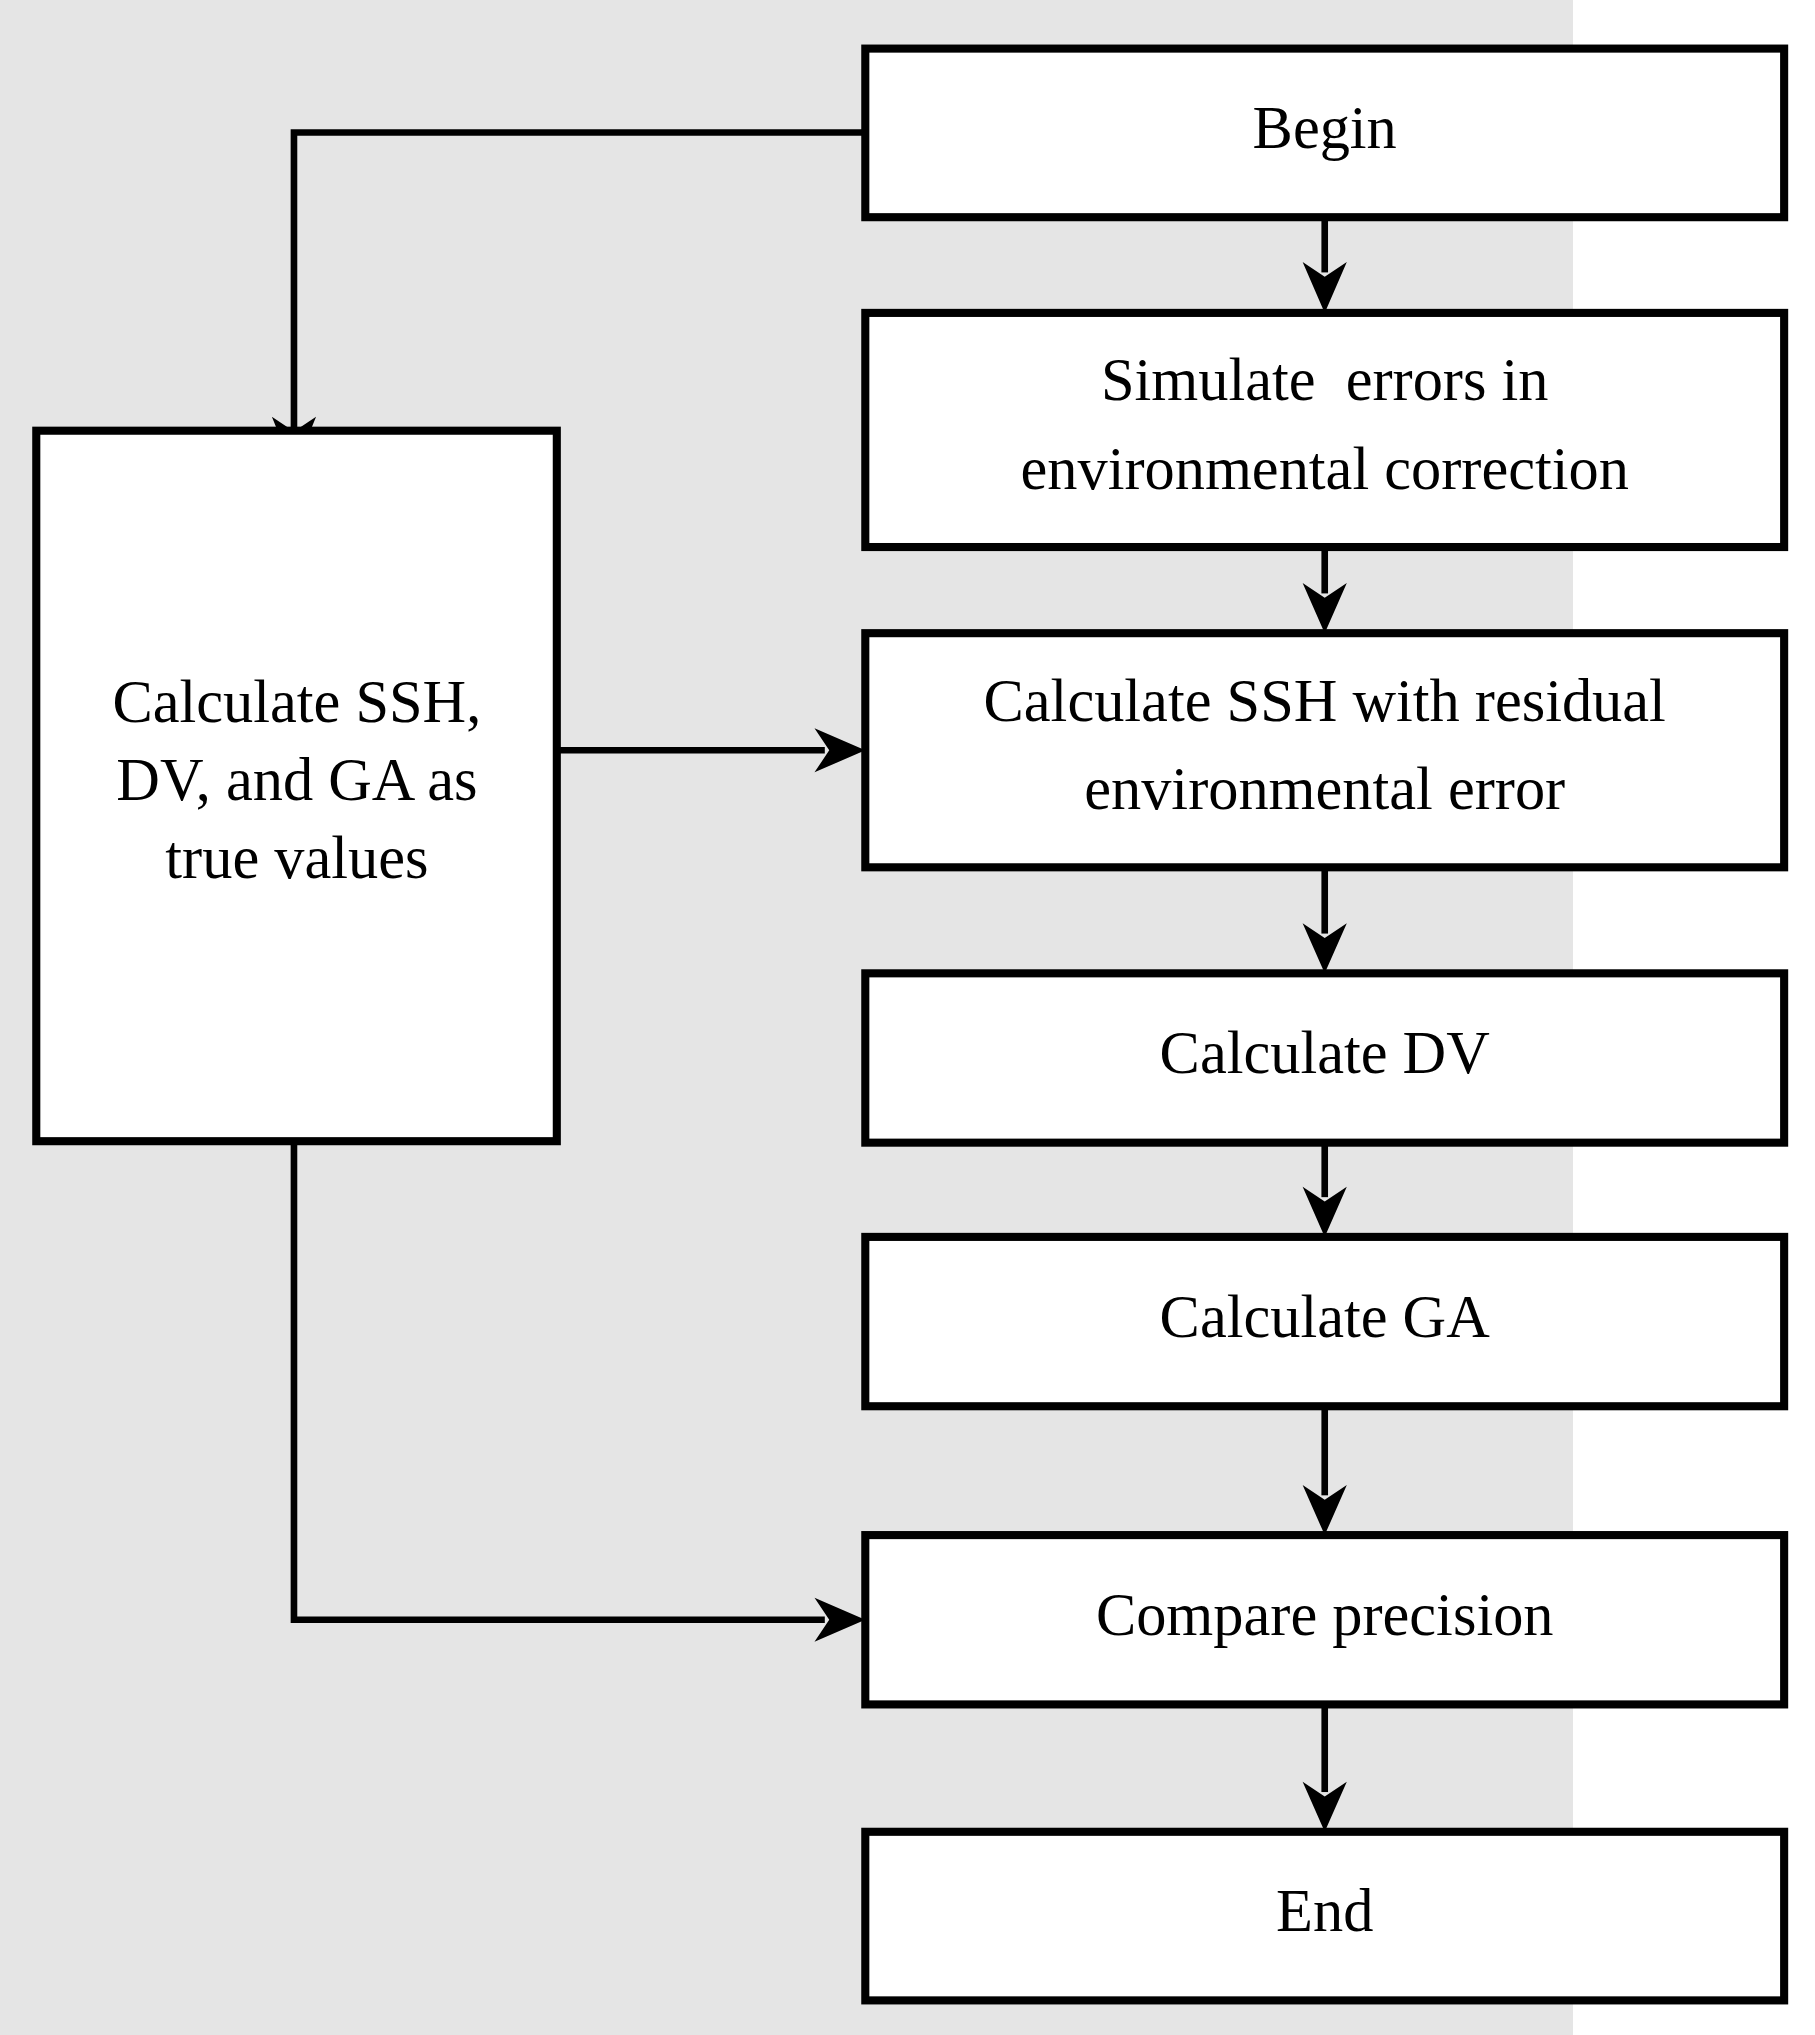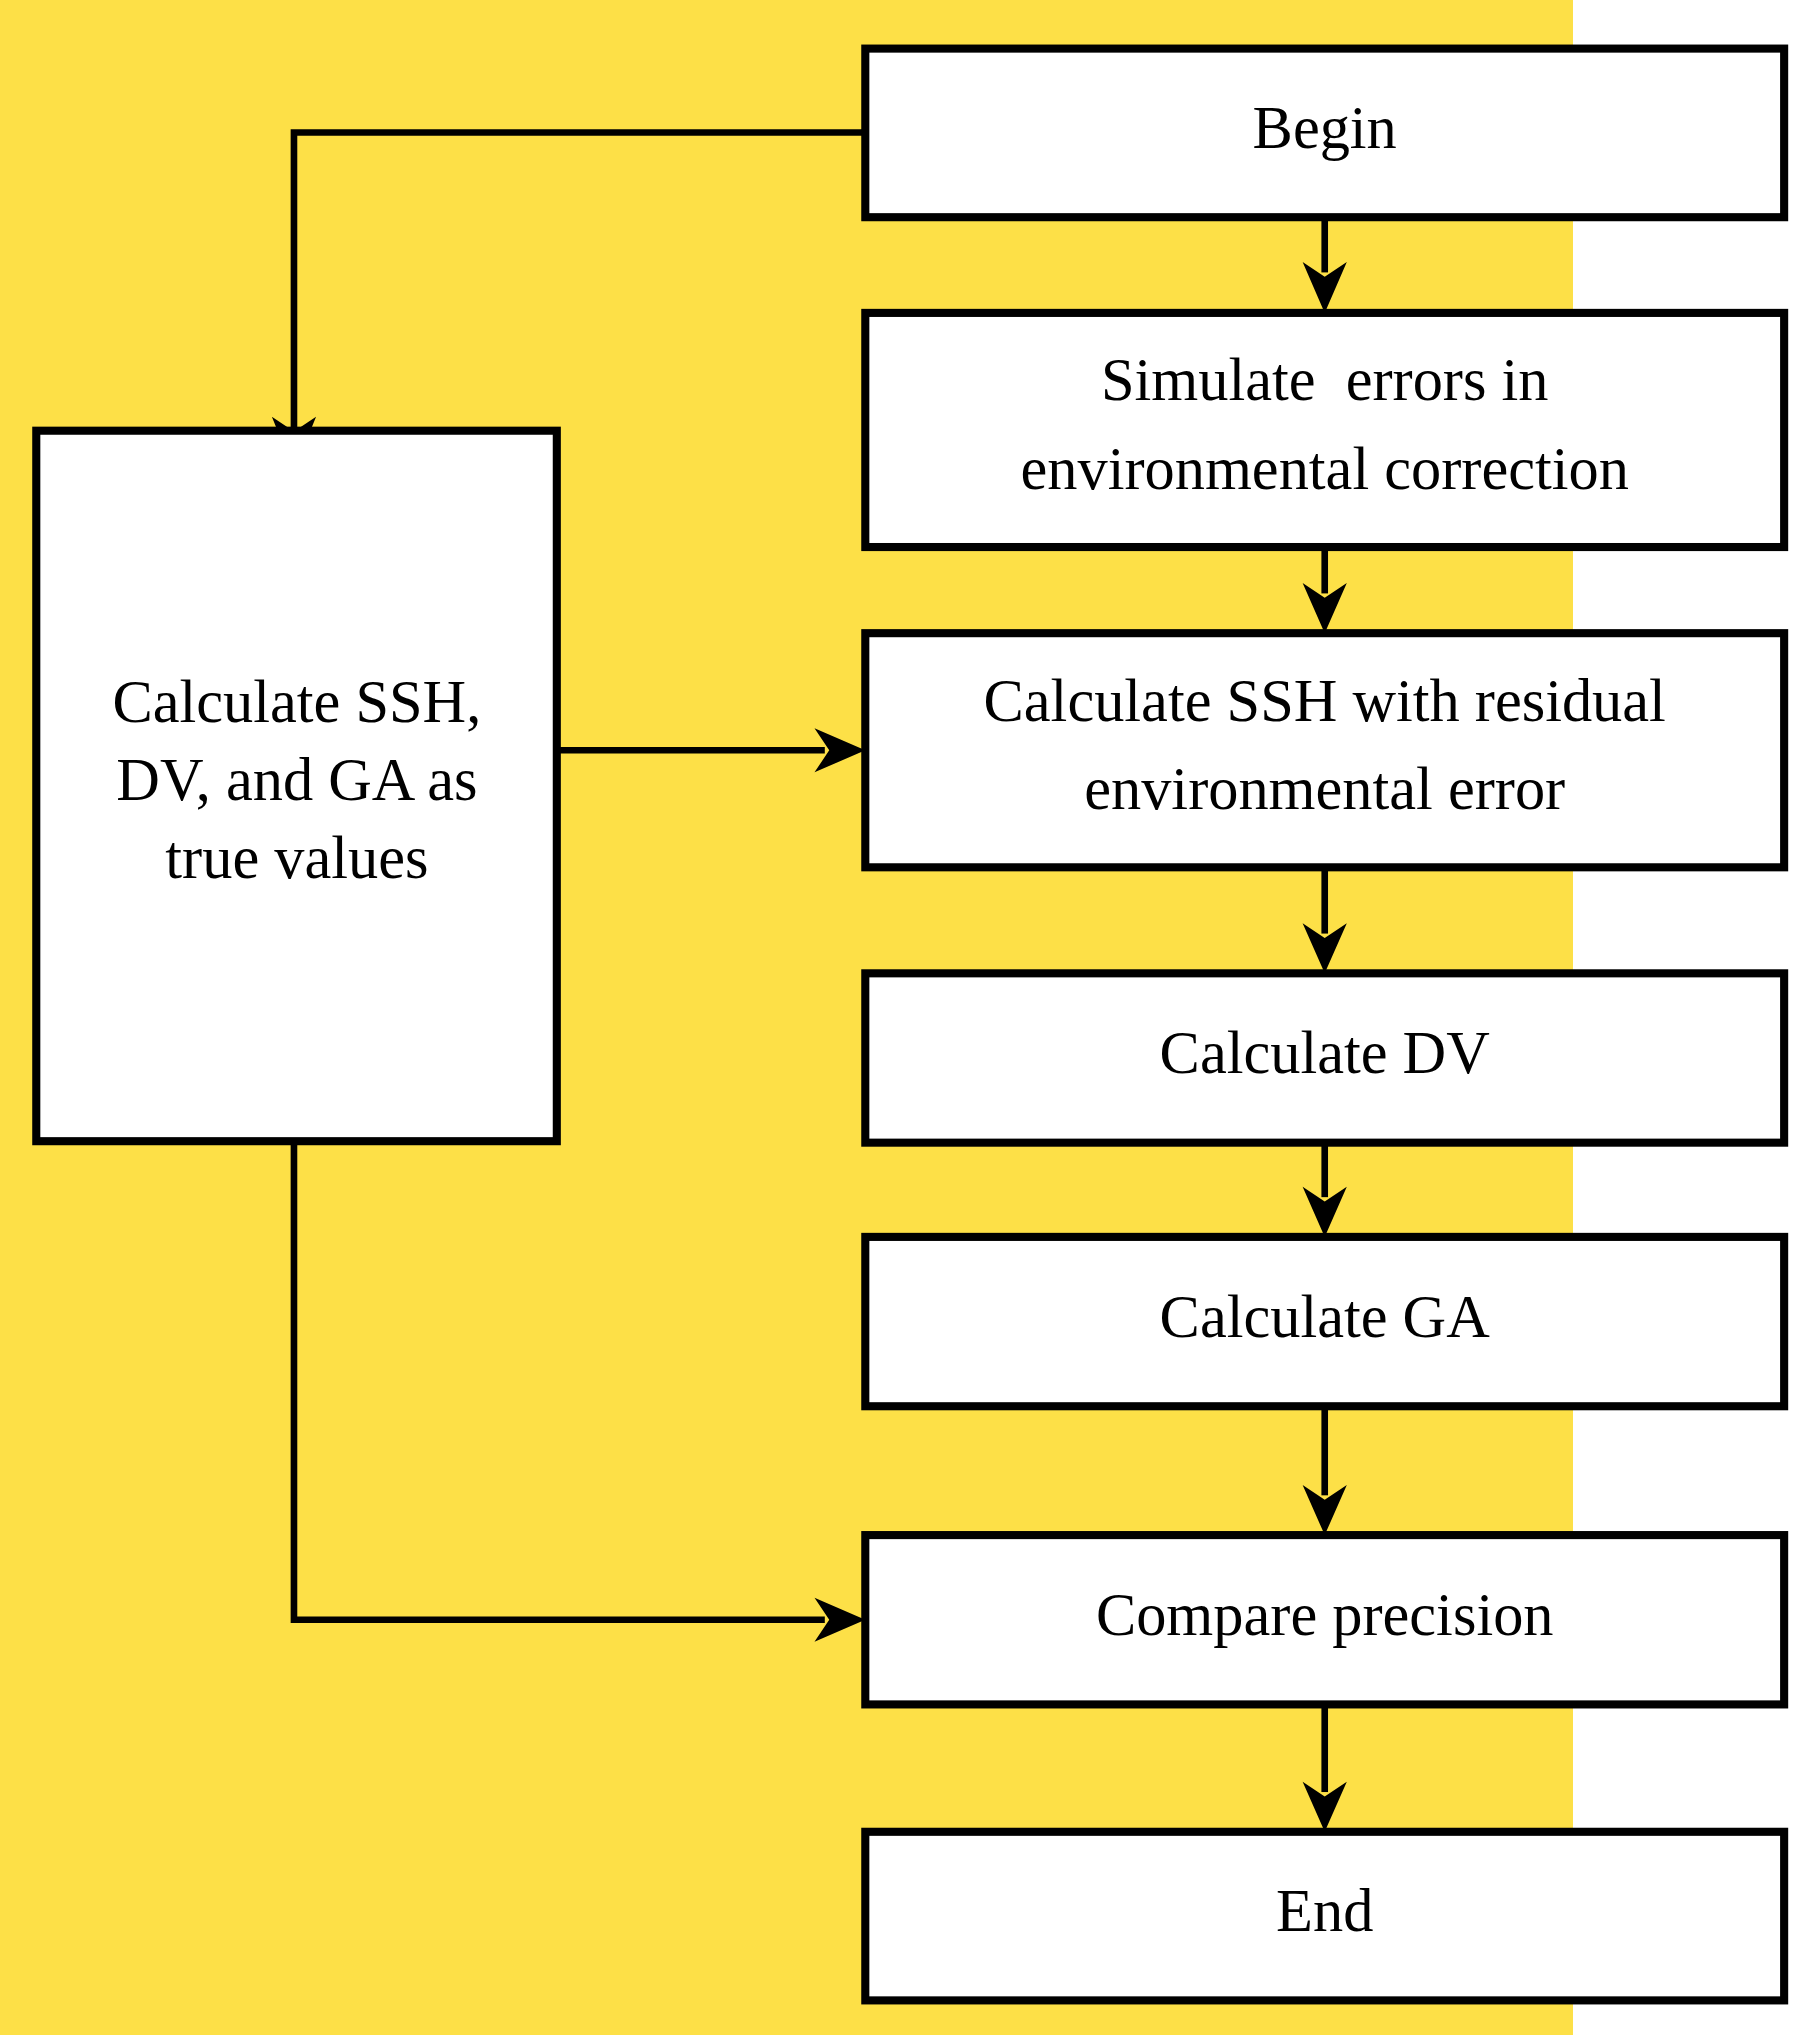--- a/index.html
+++ b/index.html
@@ -10,21 +10,21 @@
   body {
     width: 1816px;
     height: 2035px;
     overflow: hidden;
     font-family: "Liberation Serif", "DejaVu Serif", serif;
   }
   #flowchart-root {
     position: relative;
     width: 1573px;
     height: 2035px;
-    background: #fde047;
+    background: #e5e5e5;
   }
   svg.chart-surface {
     position: absolute;
     top: 0;
     left: 0;
     width: 1816px;
     height: 2035px;
     display: block;
   }
   .node-rect {

